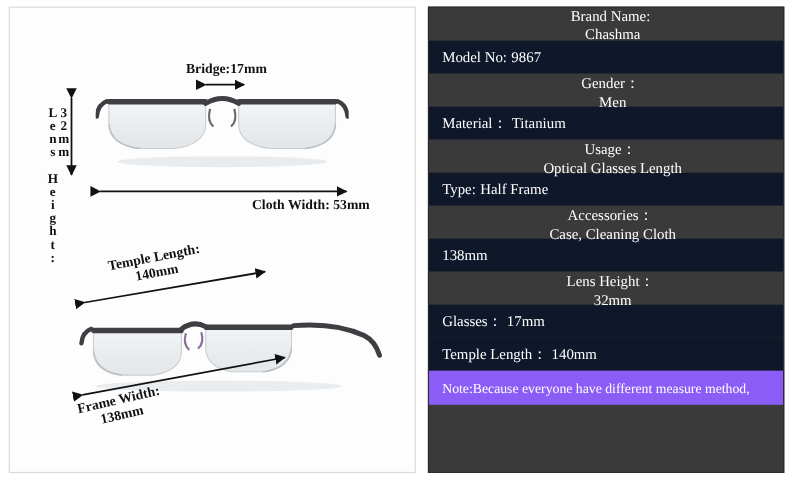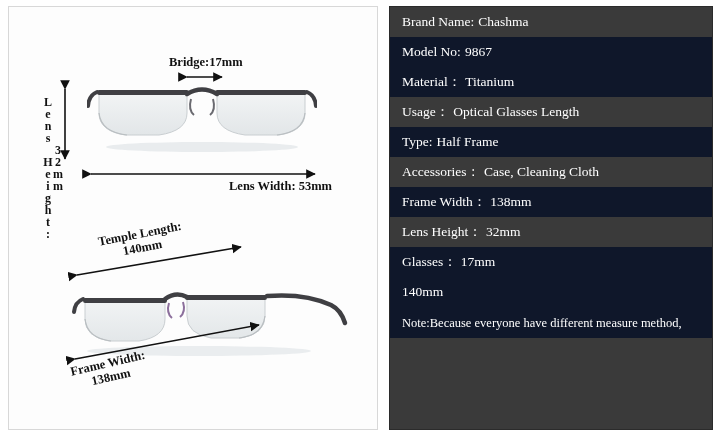--- a/index.html
+++ b/index.html
@@ -42,21 +42,20 @@
   }
 
   .dim-label {
     position: absolute;
     font-family: "Liberation Serif", serif;
     font-weight: bold;
     font-size: 12.5px;
     color: #111111;
     white-space: nowrap;
     line-height: 1.15;
-    text-align: center;
   }
 
   .label-bridge { left: 160px; top: 48px; }
   .label-lens-width { left: 220px; top: 172px; }
   .label-temple {
     left: 88px;
     top: 228px;
     transform: rotate(-11deg);
     transform-origin: left top;
     text-align: center;
@@ -122,31 +121,31 @@
     display: flex;
     align-items: center;
     padding-left: 12px;
     box-sizing: border-box;
     font-family: "Liberation Serif", serif;
     font-size: 13.5px;
     color: #ffffff;
     white-space: nowrap;
   }
   .spec-row.alt { background: #0f172a; }
-  .spec-row.base { background: #3a3a3a; }
+  .spec-row.base { background: #3a3a3a; flex-direction: column; }
   .spec-key { margin-right: 4px; }
   .spec-val { }
 
   .note {
     padding: 8px 10px 6px 12px;
     font-family: "Liberation Serif", serif;
     font-size: 12.5px;
     color: #ffffff;
     line-height: 1.35;
-    background: #0f172a;
+    background: #8b5cf6;
   }
   .note-line { display: block; }
 </style>
 </head>
 <body>
 
 <div class="page">
 
   <div class="left-panel">
 
@@ -228,21 +227,21 @@
 
       <line x1="56" y1="82" x2="56" y2="152" stroke="#111111" stroke-width="1.6" marker-start="url(#ah2)" marker-end="url(#ah)"></line>
 
       <line x1="68" y1="268" x2="232" y2="240" stroke="#111111" stroke-width="1.6" marker-start="url(#ah2)" marker-end="url(#ah)"></line>
 
       <line x1="66" y1="352" x2="250" y2="318" stroke="#111111" stroke-width="1.6" marker-start="url(#ah2)" marker-end="url(#ah)"></line>
     </svg>
 
     <div class="dim-label label-bridge">Bridge:17mm</div>
 
-    <div class="dim-label label-lens-width">Lens Width: 53mm</div>
+    <div class="dim-label label-lens-width">Cloth Width: 53mm</div>
 
     <div class="dim-label label-temple">
       <div>Temple Length:</div>
       <div>140mm</div>
     </div>
 
     <div class="dim-label label-frame-width">
       <div>Frame Width:</div>
       <div>138mm</div>
     </div>
@@ -260,20 +259,24 @@
     <div class="spec-row base">
       <span class="spec-key">Brand Name:</span>
       <span class="spec-val">Chashma</span>
     </div>
 
     <div class="spec-row alt">
       <span class="spec-key">Model No:</span>
       <span class="spec-val">9867</span>
     </div>
 
+    <div class="spec-row base">
+      <span class="spec-key">Gender：</span>
+      <span class="spec-val">Men</span>
+    </div>
 
     <div class="spec-row alt">
       <span class="spec-key">Material：</span>
       <span class="spec-val">Titanium</span>
     </div>
 
     <div class="spec-row base">
       <span class="spec-key">Usage：</span>
       <span class="spec-val">Optical Glasses Length</span>
     </div>
@@ -282,36 +285,36 @@
       <span class="spec-key">Type:</span>
       <span class="spec-val">Half Frame</span>
     </div>
 
     <div class="spec-row base">
       <span class="spec-key">Accessories：</span>
       <span class="spec-val">Case, Cleaning Cloth</span>
     </div>
 
     <div class="spec-row alt">
-      <span class="spec-key">Frame Width：</span>
       <span class="spec-val">138mm</span>
     </div>
 
     <div class="spec-row base">
       <span class="spec-key">Lens Height：</span>
       <span class="spec-val">32mm</span>
     </div>
 
     <div class="spec-row alt">
       <span class="spec-key">Glasses：</span>
       <span class="spec-val">17mm</span>
     </div>
 
 
     <div class="spec-row alt">
+      <span class="spec-key">Temple Length：</span>
       <span class="spec-val">140mm</span>
     </div>
 
     <div class="note">
       <span class="note-line">Note:Because everyone have different measure method,</span>
     </div>
   </div>
 </div>
 
 </body></html>

